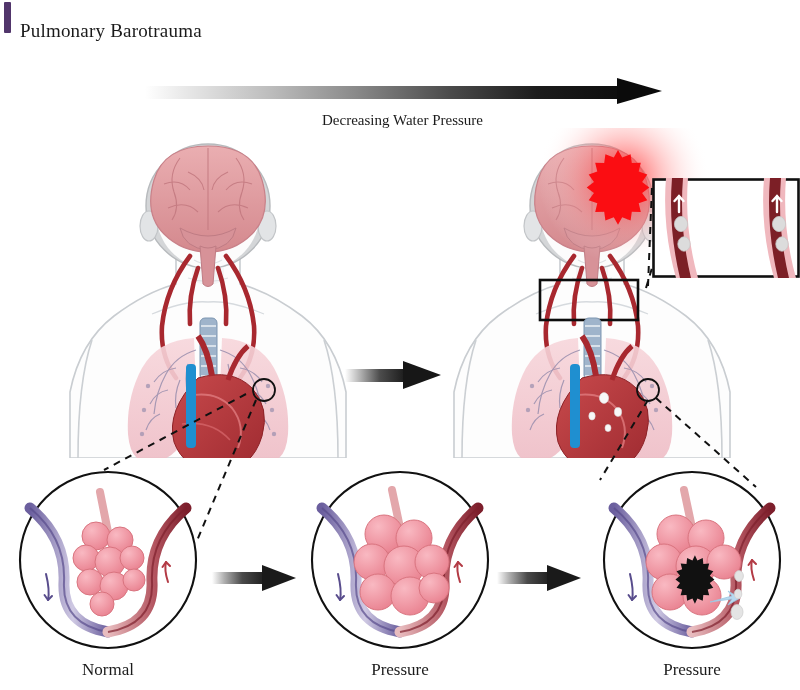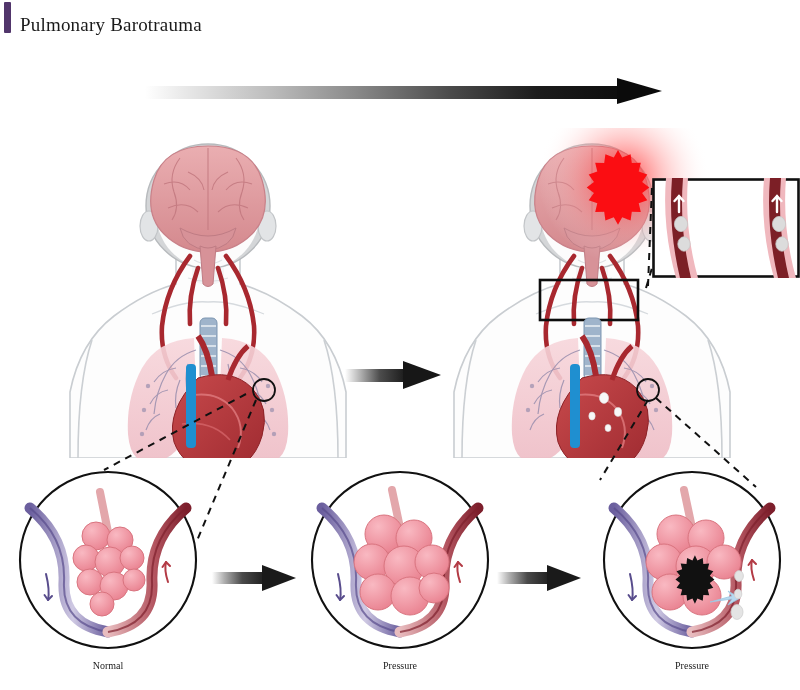--- a/index.html
+++ b/index.html
@@ -4,21 +4,21 @@
 <style>
   html,body{margin:0;padding:0;background:#ffffff;}
   body{width:800px;height:690px;position:relative;overflow:hidden;
        font-family:"Liberation Serif","DejaVu Serif",serif;}
   .root{position:absolute;inset:0;}
 
   
   .title-bar{position:absolute;left:0;top:0;width:800px;height:40px;}
   .title-accent{position:absolute;left:4px;top:2px;width:7px;height:31px;
                 background:#51356b;border-radius:1px;}
-  .title-text{position:absolute;left:20px;top:14px;font-size:19px;color:#1a1a1a;
+  .title-text{position:absolute;left:20px;top:20px;font-size:19px;color:#1a1a1a;
               letter-spacing:.2px;white-space:nowrap;}
 
   
   .bigarrow{position:absolute;left:145px;top:80px;width:515px;height:24px;}
   .bigarrow .shaft{position:absolute;left:0;top:6px;width:478px;height:13px;
      background:linear-gradient(to right,#ffffff 0%,#e9e9e9 8%,#bdbdbd 26%,
                 #8a8a8a 44%,#4a4a4a 64%,#1c1c1c 82%,#0d0d0d 100%);}
   .bigarrow .head{position:absolute;left:472px;top:-2px;width:0;height:0;
      border-top:13px solid transparent;border-bottom:13px solid transparent;
      border-left:45px solid #0b0b0b;}
@@ -48,21 +48,21 @@
   #torso-left{left:48px;}
   #torso-right{left:432px;}
   .torso svg,.alv svg,.callout svg{display:block;}
 
   
   .alv{position:absolute;top:470px;width:200px;height:180px;}
   #alveoli-normal{left:8px;}
   #alveoli-expansion{left:300px;}
   #alveoli-rupture{left:592px;}
   .alv-label{position:absolute;top:660px;width:200px;text-align:center;
-             font-size:10px;color:#1b1b1b;}
+             font-size:17px;color:#1b1b1b;}
   #label-normal{left:8px;}
   #label-expansion{left:300px;}
   #label-rupture{left:592px;}
 
   
   .callout{position:absolute;left:652px;top:178px;width:148px;height:100px;}
 
   
   .connectors{position:absolute;inset:0;pointer-events:none;}
 </style>
@@ -73,20 +73,21 @@
 
   <div class="title-bar">
     <div class="title-accent"></div>
     <div class="title-text">Pulmonary Barotrauma</div>
   </div>
 
   <div class="bigarrow">
     <div class="shaft"></div>
     <div class="head"></div>
   </div>
+  <div class="pressure-label">Decreasing Water Pressure</div>
 
   <div class="torso" id="torso-left">
     <svg width="320" height="330" viewBox="0 0 320 330">
       <defs>
         <linearGradient id="lungGrad" x1="0" y1="0" x2="0" y2="1">
           <stop offset="0%" stop-color="#f7d6db"></stop>
             <stop offset="100%" stop-color="#eebcc5"></stop>
         </linearGradient>
         <linearGradient id="brainGrad" x1="0" y1="0" x2="0" y2="1">
           <stop offset="0%" stop-color="#eaaeb1"></stop>

